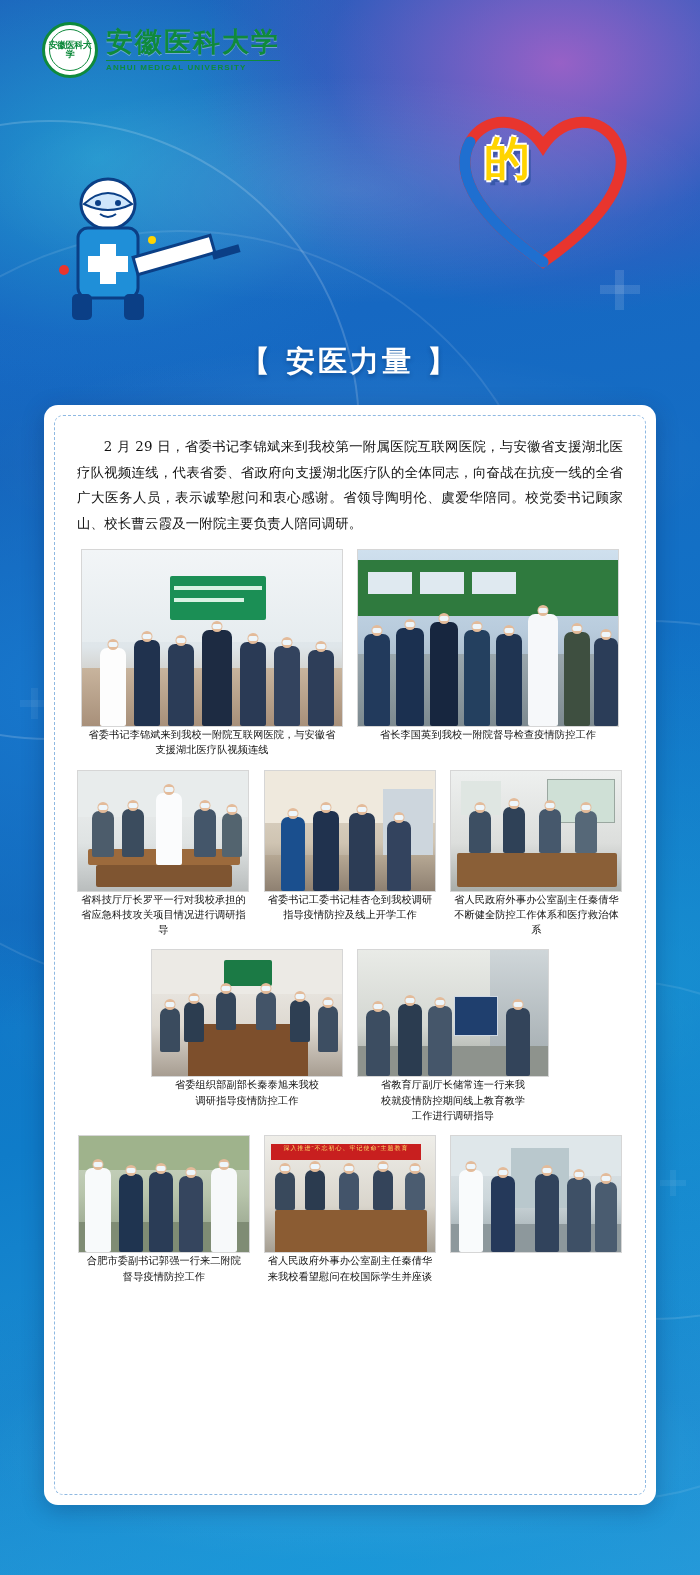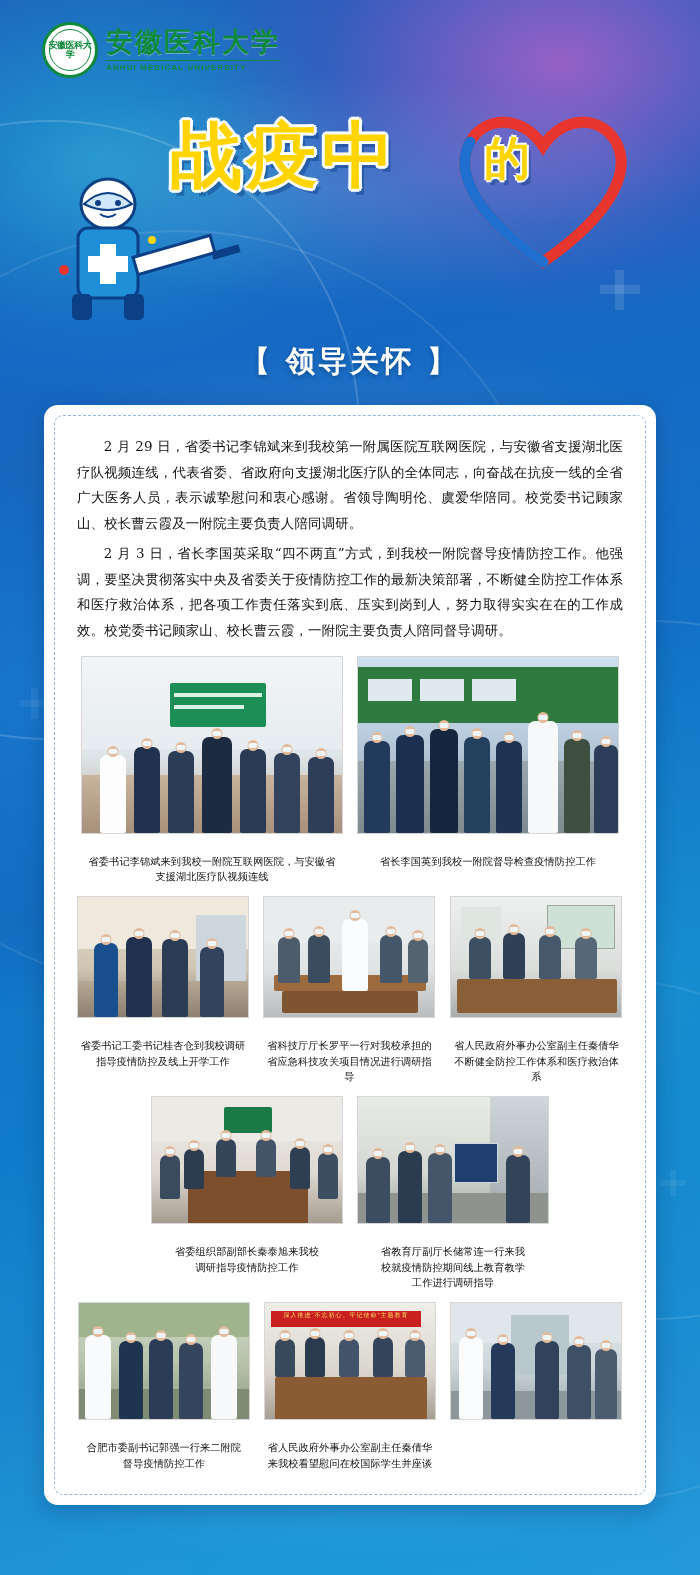--- a/index.html
+++ b/index.html
@@ -220,21 +220,21 @@
     border: 1px solid #d6d6d6;
     background: #9fb4c6;
   }
   .photo .sky { position: absolute; inset: 0; }
   .cap {
     font-family: Liberation Sans, sans-serif;
     font-size: 10.2px;
     line-height: 1.5;
     color: #111;
     text-align: center;
-    margin-top: 20px;
+    margin-top: 0;
     letter-spacing: 0.1px;
   }
 
   
   .ph-floor { position: absolute; left: 0; right: 0; bottom: 0; }
   .ph-band { position: absolute; left: 0; right: 0; }
   .fig { position: absolute; bottom: 0; border-radius: 7px 7px 2px 2px; }
   .fig::after {
     content: "";
     position: absolute;
@@ -321,31 +321,29 @@
     <rect x="76" y="120" width="20" height="26" rx="5" fill="#0b3f86"></rect>
     <circle cx="16" cy="96" r="5" fill="#e8352e"></circle>
     <circle cx="104" cy="66" r="4" fill="#ffd400"></circle>
   </svg>
 
   <svg style="position:absolute;left:120px;top:124px;width:130px;height:70px;" viewBox="0 0 130 70">
     <rect x="14" y="26" width="80" height="18" transform="rotate(-16 54 35)" fill="#ffffff" stroke="#0b3f86" stroke-width="3"></rect>
     <rect x="92" y="28" width="28" height="8" transform="rotate(-16 106 32)" fill="#0b3f86"></rect>
   </svg>
 
-  <div class="title-line title-1">战疫中</div>
   <div class="title-de">的</div>
 </div>
 
-<div class="section-heading">【 领导关怀 】</div>
+<div class="section-heading">【 安医力量 】</div>
 
 <div class="card">
   <div class="card-inner">
 
     <p class="para">2 月 29 日，省委书记李锦斌来到我校第一附属医院互联网医院，与安徽省支援湖北医疗队视频连线，代表省委、省政府向支援湖北医疗队的全体同志，向奋战在抗疫一线的全省广大医务人员，表示诚挚慰问和衷心感谢。省领导陶明伦、虞爱华陪同。校党委书记顾家山、校长曹云霞及一附院主要负责人陪同调研。</p>
-    <p class="para">2 月 3 日，省长李国英采取“四不两直”方式，到我校一附院督导疫情防控工作。他强调，要坚决贯彻落实中央及省委关于疫情防控工作的最新决策部署，不断健全防控工作体系和医疗救治体系，把各项工作责任落实到底、压实到岗到人，努力取得实实在在的工作成效。校党委书记顾家山、校长曹云霞，一附院主要负责人陪同督导调研。</p>
 
     <div class="photo-rows">
 
       <div class="photo-row">
         <div class="photo-item">
           <div class="photo" style="width:262px;height:178px;">
             <div class="sky" style="background:linear-gradient(#e9eef2,#dfe6ea 55%,#b9a893 100%);"></div>
             <div class="ph-band" style="top:0;height:92px;background:linear-gradient(#f2f5f7,#e6ecef);"></div>
             <div style="position:absolute;left:88px;top:26px;width:96px;height:44px;background:#1b8f55;border-radius:2px;"></div>
             <div style="position:absolute;left:92px;top:36px;width:88px;height:4px;background:#d9f2e3;"></div>
@@ -414,68 +412,68 @@
           </div>
           <div class="cap">
             <span>省长李国英到我校一附院督导检查疫情防控工作</span>
           </div>
         </div>
       </div>
 
       <div class="photo-row">
         <div class="photo-item">
           <div class="photo" style="width:172px;height:122px;">
+            <div class="sky" style="background:linear-gradient(#f0f2f2,#dfe3e3 60%,#b9bdbd 100%);"></div>
+            <div style="position:absolute;left:0;top:0;width:172px;height:46px;background:#e8ecec;"></div>
+            <div class="table-top" style="left:10px;top:78px;width:152px;height:16px;background:#9c6a3c;"></div>
+            <div class="table-top" style="left:18px;top:94px;width:136px;height:22px;background:#7f5531;"></div>
+            <div class="fig" style="left:14px;bottom:34px;width:22px;height:46px;background:#4c5c6b;">
+                <div class="mask"></div>
+              </div>
+            <div class="fig" style="left:44px;bottom:34px;width:22px;height:48px;background:#3b4c5e;">
+                <div class="mask"></div>
+              </div>
+            <div class="fig" style="left:78px;bottom:26px;width:26px;height:72px;background:#fbfcfd;">
+                <div class="mask"></div>
+              </div>
+            <div class="fig" style="left:116px;bottom:34px;width:22px;height:48px;background:#44566a;">
+                <div class="mask"></div>
+              </div>
+            <div class="fig" style="left:144px;bottom:34px;width:20px;height:44px;background:#53646f;">
+                <div class="mask"></div>
+              </div>
+          </div>
+          <div class="cap">
+            <span>省科技厅厅长罗平一行对我校承担的</span><br>
+            <span>省应急科技攻关项目情况进行调研指导</span>
+          </div>
+        </div>
+
+        <div class="photo-item">
+          <div class="photo" style="width:172px;height:122px;">
             <div class="sky" style="background:linear-gradient(#e6dfd2,#cfc4b2 60%,#8e8274 100%);"></div>
             <div style="position:absolute;left:0;top:0;width:172px;height:52px;background:#efe9dd;"></div>
             <div style="position:absolute;left:118px;top:18px;width:50px;height:70px;background:#cdd6dd;"></div>
             <div class="ph-floor" style="height:36px;background:linear-gradient(#b6a894,#8e8071);"></div>
             <div class="fig" style="left:16px;width:24px;height:74px;background:#1a4f8e;">
                 <div class="mask"></div>
               </div>
             <div class="fig" style="left:48px;width:26px;height:80px;background:#20324e;">
                 <div class="mask"></div>
               </div>
             <div class="fig" style="left:84px;width:26px;height:78px;background:#2c3c55;">
                 <div class="mask"></div>
               </div>
             <div class="fig" style="left:122px;width:24px;height:70px;background:#33435e;">
                 <div class="mask"></div>
               </div>
           </div>
           <div class="cap">
             <span>省委书记工委书记桂杏仓到我校调研</span><br>
             <span>指导疫情防控及线上开学工作</span>
-          </div>
-        </div>
-
-        <div class="photo-item">
-          <div class="photo" style="width:172px;height:122px;">
-            <div class="sky" style="background:linear-gradient(#f0f2f2,#dfe3e3 60%,#b9bdbd 100%);"></div>
-            <div style="position:absolute;left:0;top:0;width:172px;height:46px;background:#e8ecec;"></div>
-            <div class="table-top" style="left:10px;top:78px;width:152px;height:16px;background:#9c6a3c;"></div>
-            <div class="table-top" style="left:18px;top:94px;width:136px;height:22px;background:#7f5531;"></div>
-            <div class="fig" style="left:14px;bottom:34px;width:22px;height:46px;background:#4c5c6b;">
-                <div class="mask"></div>
-              </div>
-            <div class="fig" style="left:44px;bottom:34px;width:22px;height:48px;background:#3b4c5e;">
-                <div class="mask"></div>
-              </div>
-            <div class="fig" style="left:78px;bottom:26px;width:26px;height:72px;background:#fbfcfd;">
-                <div class="mask"></div>
-              </div>
-            <div class="fig" style="left:116px;bottom:34px;width:22px;height:48px;background:#44566a;">
-                <div class="mask"></div>
-              </div>
-            <div class="fig" style="left:144px;bottom:34px;width:20px;height:44px;background:#53646f;">
-                <div class="mask"></div>
-              </div>
-          </div>
-          <div class="cap">
-            <span>省科技厅厅长罗平一行对我校承担的</span><br>
-            <span>省应急科技攻关项目情况进行调研指导</span>
           </div>
         </div>
 
         <div class="photo-item">
           <div class="photo" style="width:172px;height:122px;">
             <div class="sky" style="background:linear-gradient(#eef0ef,#dcdedc 60%,#a9ada9 100%);"></div>
             <div style="position:absolute;left:96px;top:8px;width:68px;height:44px;background:#cfe0d6;border:1px solid #9aa7a0;"></div>
             <div style="position:absolute;left:10px;top:10px;width:40px;height:34px;background:#dfe6e2;"></div>
             <div class="table-top" style="left:6px;top:82px;width:160px;height:34px;background:#8a5f37;"></div>
             <div class="fig" style="left:18px;bottom:38px;width:22px;height:42px;background:#3d4f63;">

